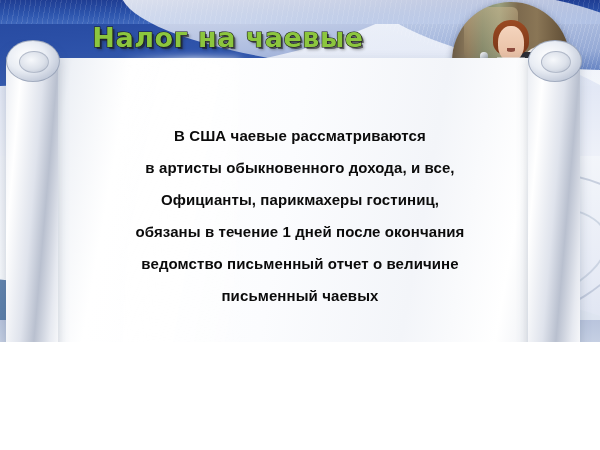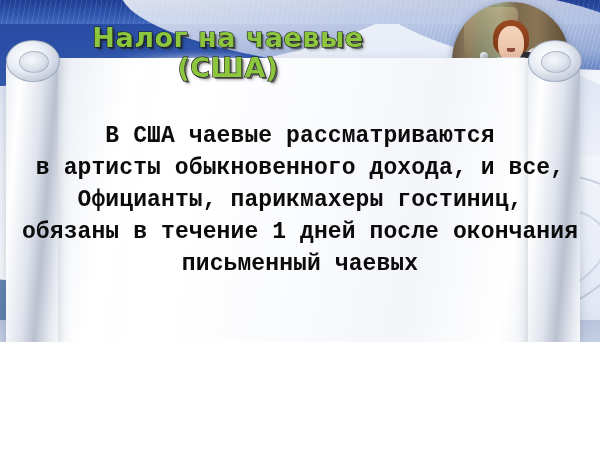--- a/index.html
+++ b/index.html
@@ -304,23 +304,23 @@
       3px 3px 3px rgba(25,25,25,0.35);
   }
   .title-line { display: block; white-space: nowrap; }
 
   
   .body-text {
     position: absolute;
     left: 10px; top: 120px;
     width: 580px;
     text-align: center;
-    font-family: Liberation Mono, monospace;
+    font-family: Liberation Sans, sans-serif;
     font-weight: bold;
-    font-size: 23px;
+    font-size: 15px;
     line-height: 32px;
     color: #0b0b0b;
     letter-spacing: 0.1px;
   }
   .body-line { display: block; white-space: nowrap; }
 </style>
 </head>
 <body>
 
 <div class="slide">
@@ -375,24 +375,24 @@
     <div class="roll-cap roll-cap-top">
       <div class="roll-cap-inner"></div>
     </div>
     <div class="roll-cap roll-cap-bottom">
       <div class="roll-cap-inner"></div>
     </div>
   </div>
 
   <div class="title">
     <span class="title-line">Налог на чаевые</span>
-    <span class="title-line">(США)</span>
   </div>
 
   <div class="body-text">
     <span class="body-line">В США чаевые рассматриваются</span>
     <span class="body-line">в артисты обыкновенного дохода, и все,</span>
     <span class="body-line">Официанты, парикмахеры гостиниц,</span>
     <span class="body-line">обязаны в течение 1 дней после окончания</span>
+    <span class="body-line">ведомство письменный отчет о величине</span>
     <span class="body-line">письменный чаевых</span>
   </div>
 
 </div>
 
 </body></html>

